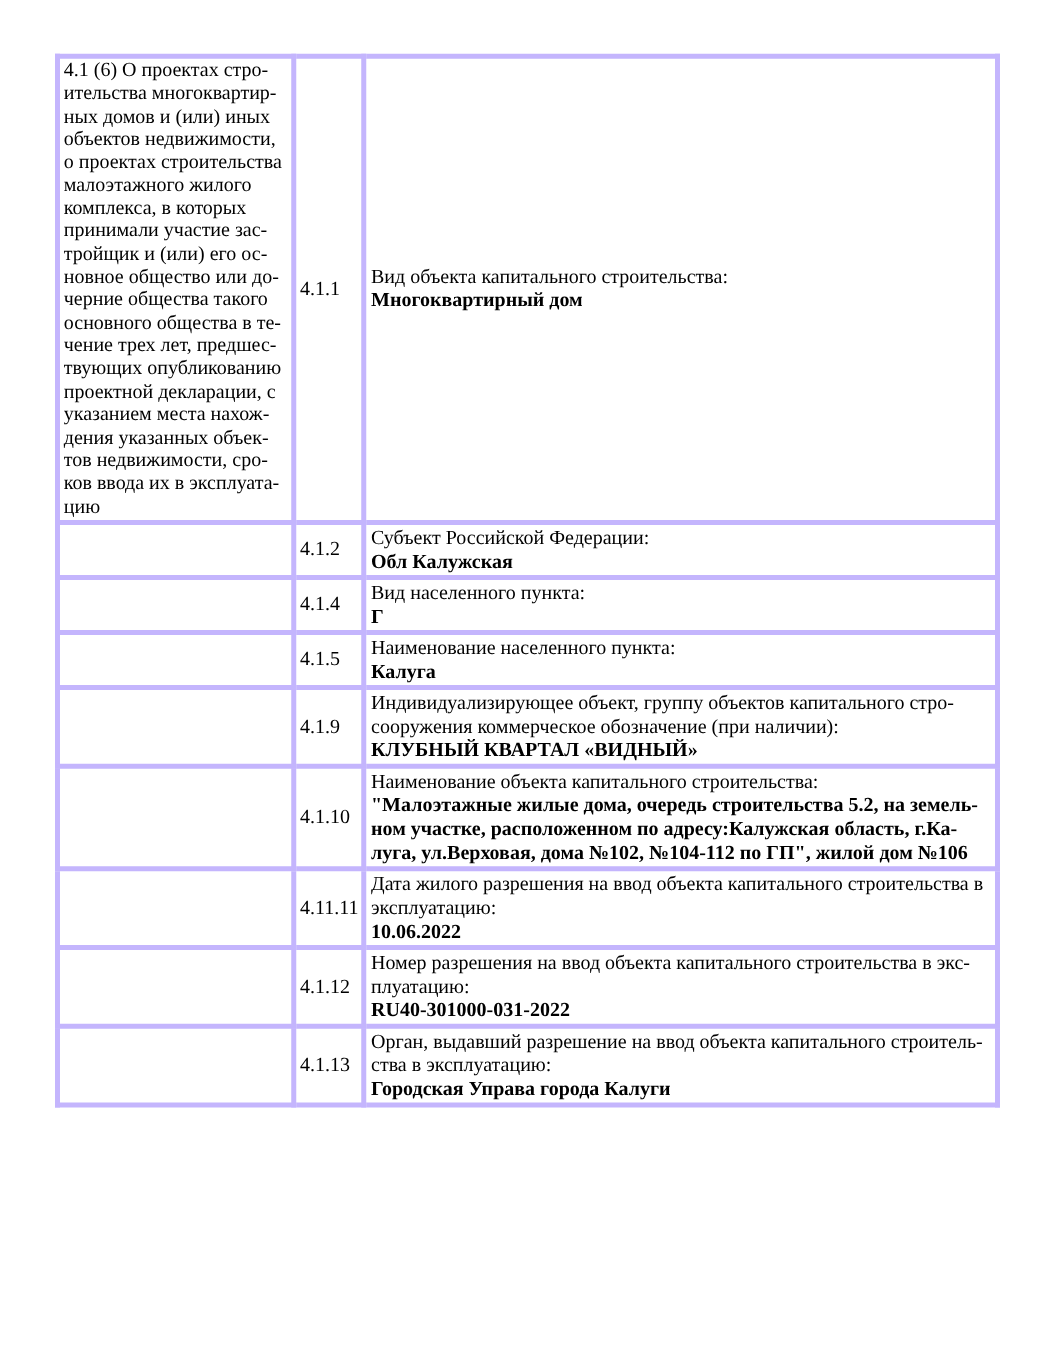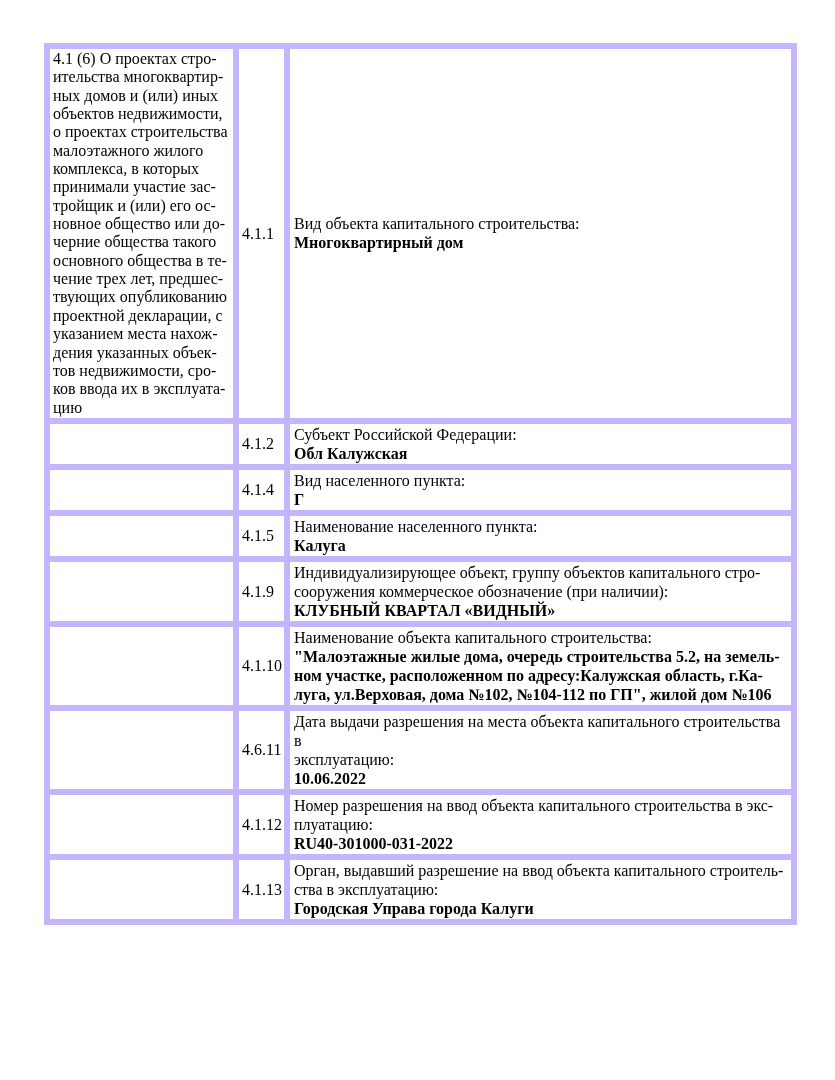--- a/index.html
+++ b/index.html
@@ -19,21 +19,21 @@
     position: absolute;
     left: 44px;
     top: 43px;
     border-collapse: collapse;
     table-layout: fixed;
   }
   col.c-desc { width: 189px; }
   col.c-num  { width: 49px; }
   col.c-content { width: 507px; }
   td {
-    border: 6px solid #c4b5fd;
+    border: 4px solid #c4b5fd;
     font-size: 16px;
     vertical-align: middle;
     overflow: hidden;
   }
   td.desc {
     vertical-align: top;
     padding: 1px 3px 1px 3px;
   }
   .desc-text {
     line-height: 18.35px;
@@ -131,23 +131,23 @@
       <td class="num">4.1.10</td>
       <td class="content">
           <div class="label">Наименование объекта капитального строительства:</div>
           <div class="value"><span class="vpre"></span><span class="vbold">"Малоэтажные жилые дома, очередь строительства 5.2, на земель-
 ном участке, расположенном по адресу:Калужская область, г.Ка-
 луга, ул.Верховая, дома №102, №104-112 по ГП", жилой дом №106</span></div>
         </td>
     </tr>
     <tr>
       <td class="desc"></td>
-      <td class="num">4.6.11</td>
+      <td class="num">4.11.11</td>
       <td class="content">
-          <div class="label">Дата выдачи разрешения на места объекта капитального строительства в
+          <div class="label">Дата жилого разрешения на ввод объекта капитального строительства в
 эксплуатацию:</div>
           <div class="value"><span class="vpre"></span><span class="vbold">10.06.2022</span></div>
         </td>
     </tr>
     <tr>
       <td class="desc"></td>
       <td class="num">4.1.12</td>
       <td class="content">
           <div class="label">Номер разрешения на ввод объекта капитального строительства в экс-
 плуатацию:</div>

